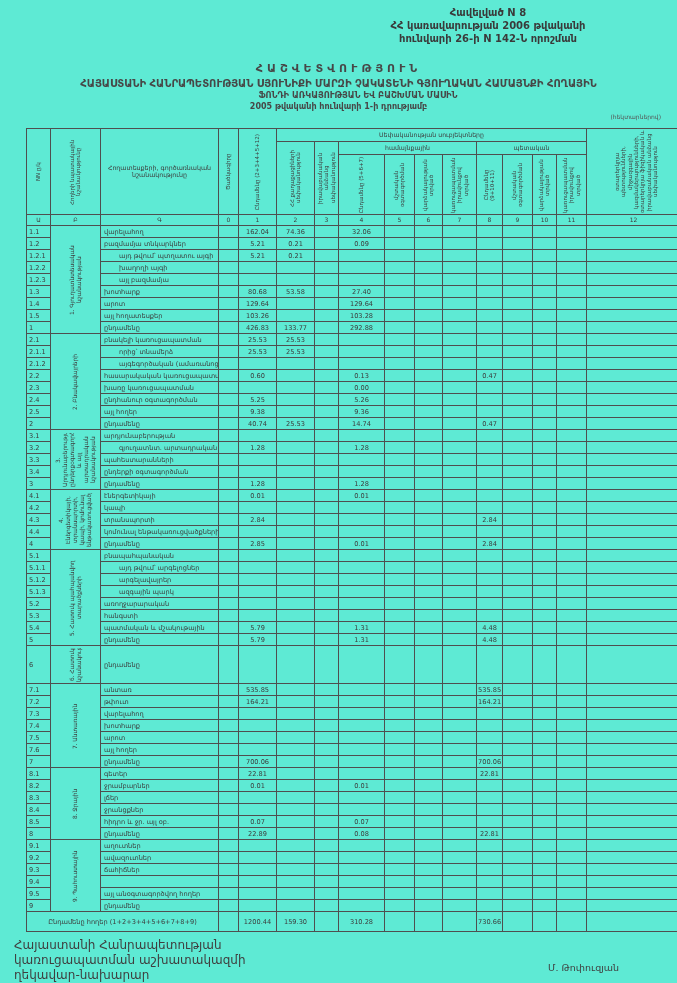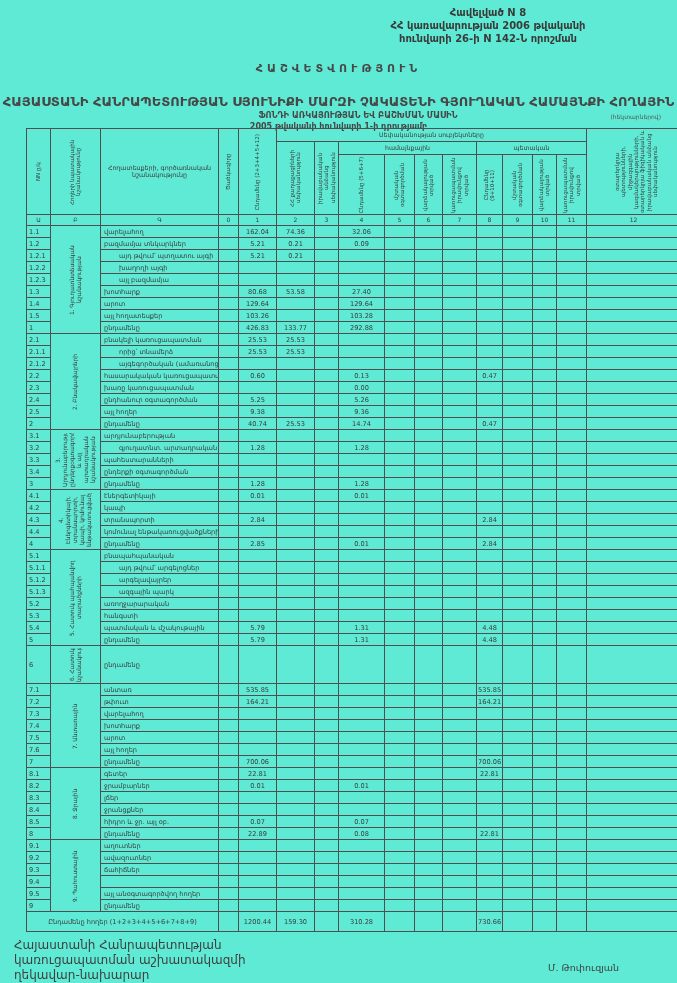--- a/index.html
+++ b/index.html
@@ -4,21 +4,21 @@
 <style>
   html,body{margin:0;padding:0;background:#e9e9e6;}
   .page{position:relative;width:677px;height:983px;background:#5eead4;color:#3c3c3c;
         font-family:"DejaVu Sans",sans-serif;overflow:hidden;}
   
   .appendix{position:absolute;top:6px;left:310px;width:356px;text-align:center;
             font-size:10px;font-weight:bold;line-height:1.3;color:#3a3a3a;}
   
   .titleblock{position:absolute;top:62px;left:0;width:677px;text-align:center;color:#474747;}
   .t1{font-size:11px;font-weight:bold;letter-spacing:4px;}
-  .t2{font-size:13px;font-weight:bold;margin-top:19px;}
+  .t2{font-size:10px;font-weight:bold;margin-top:3px;}
   .t3{font-size:8.3px;font-weight:bold;margin-top:1px;margin-left:39px;}
   .t4{font-size:8px;font-weight:bold;margin-top:2px;}
   .unitnote{position:absolute;top:113px;right:16px;font-size:6px;color:#555;}
   
   table{position:absolute;top:128px;left:26px;width:654px;border-collapse:collapse;
         table-layout:fixed;background:transparent;}
   th,td{border:1px solid #4f4f4f;padding:0 1px;overflow:hidden;vertical-align:middle;
         font-weight:normal;color:#3c3c3c;}
   thead th{font-size:5.6px;line-height:1.1;}
   .band{height:12px;font-size:6.2px;}

